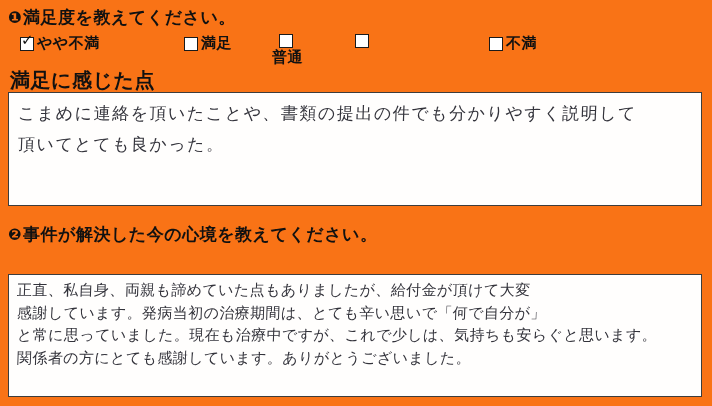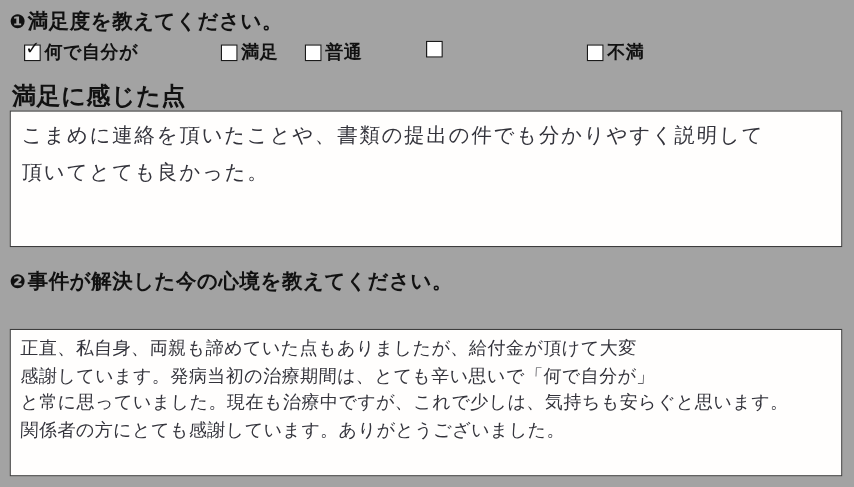--- a/index.html
+++ b/index.html
@@ -1,19 +1,19 @@
 <!DOCTYPE html>
 <html><head>
 <meta charset="utf-8">
 <style>
   html,body{margin:0;padding:0;background:#ffffff;}
   .page{
     position:relative;
     width:712px;height:406px;
-    background:#a3a3a3;
+    background:#f97316;
     font-family:"Liberation Serif", serif;
     color:#111111;
     overflow:hidden;
   }
   .q-heading{
     position:absolute;left:8px;
     font-size:17px;font-weight:bold;
     letter-spacing:0.5px;
     white-space:nowrap;
   }
@@ -27,21 +27,21 @@
   .options-row{
     position:absolute;left:0;top:34px;width:712px;height:22px;
   }
   .option{
     position:absolute;top:0;
     display:flex;align-items:center;
     white-space:nowrap;
   }
   .opt-0{left:20px;}
   .opt-1{left:184px;}
-  .opt-2{left:254px;}
+  .opt-2{left:272px;flex-direction:column;}
   .opt-3{left:355px;}
   .opt-4{left:489px;}
   .checkbox{
     position:relative;
     display:inline-block;
     width:12px;height:12px;
     border:1.6px solid #1a1a1a;
     margin-right:3px;
     box-sizing:content-box;
     background:#fff;
@@ -92,21 +92,21 @@
 
   <div class="q-heading q1-heading">
     <span class="bullet">❶</span><span>満足度を教えてください。</span>
   </div>
 
   <div class="options-row">
     <div class="option opt-0">
       <span class="checkbox">
           <span class="check-glyph">✓</span>
         </span>
-      <span class="option-label">何で自分が</span>
+      <span class="option-label">やや不満</span>
     </div>
     <div class="option opt-1">
       <span class="checkbox">
           <span class="check-glyph"></span>
         </span>
       <span class="option-label">満足</span>
     </div>
     <div class="option opt-2">
       <span class="checkbox">
           <span class="check-glyph"></span>

